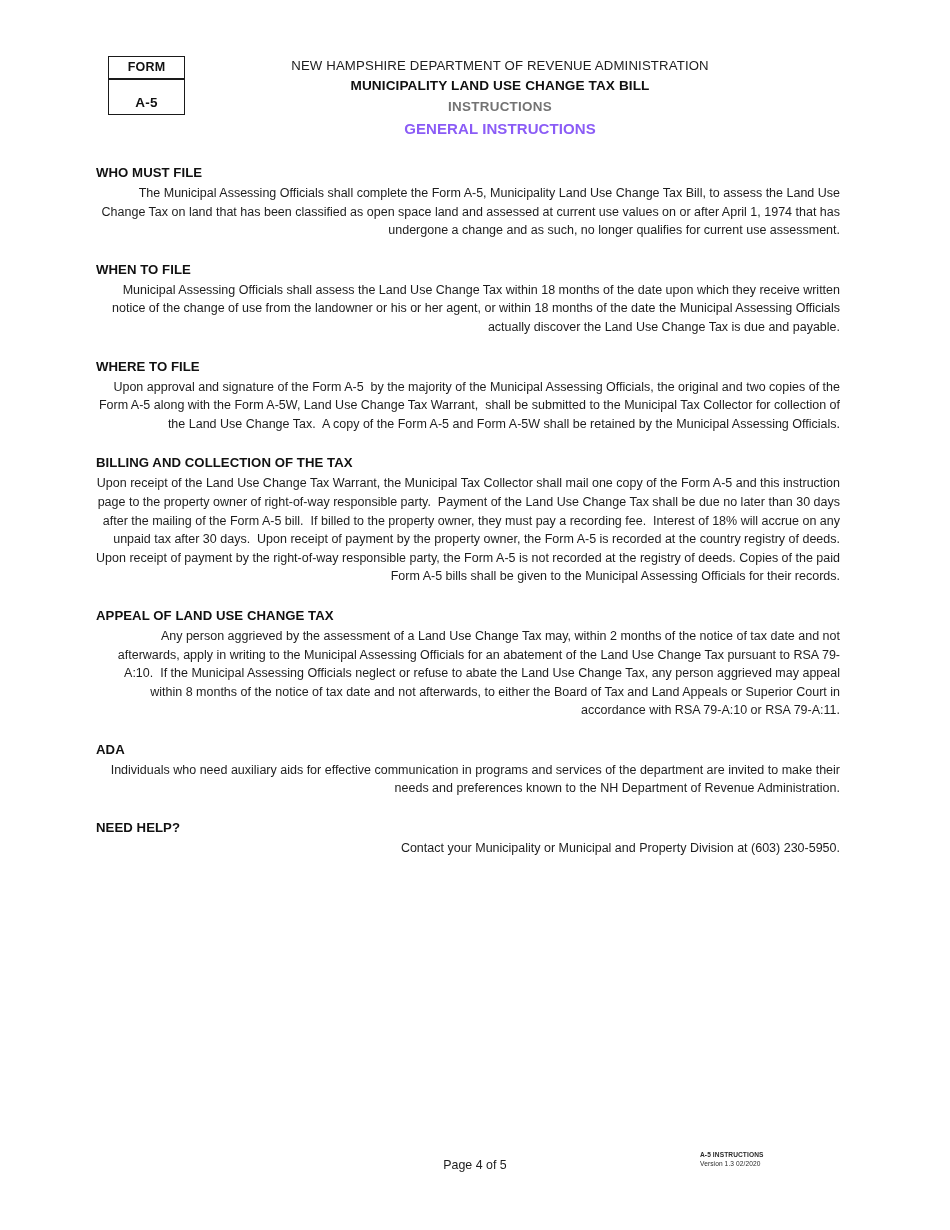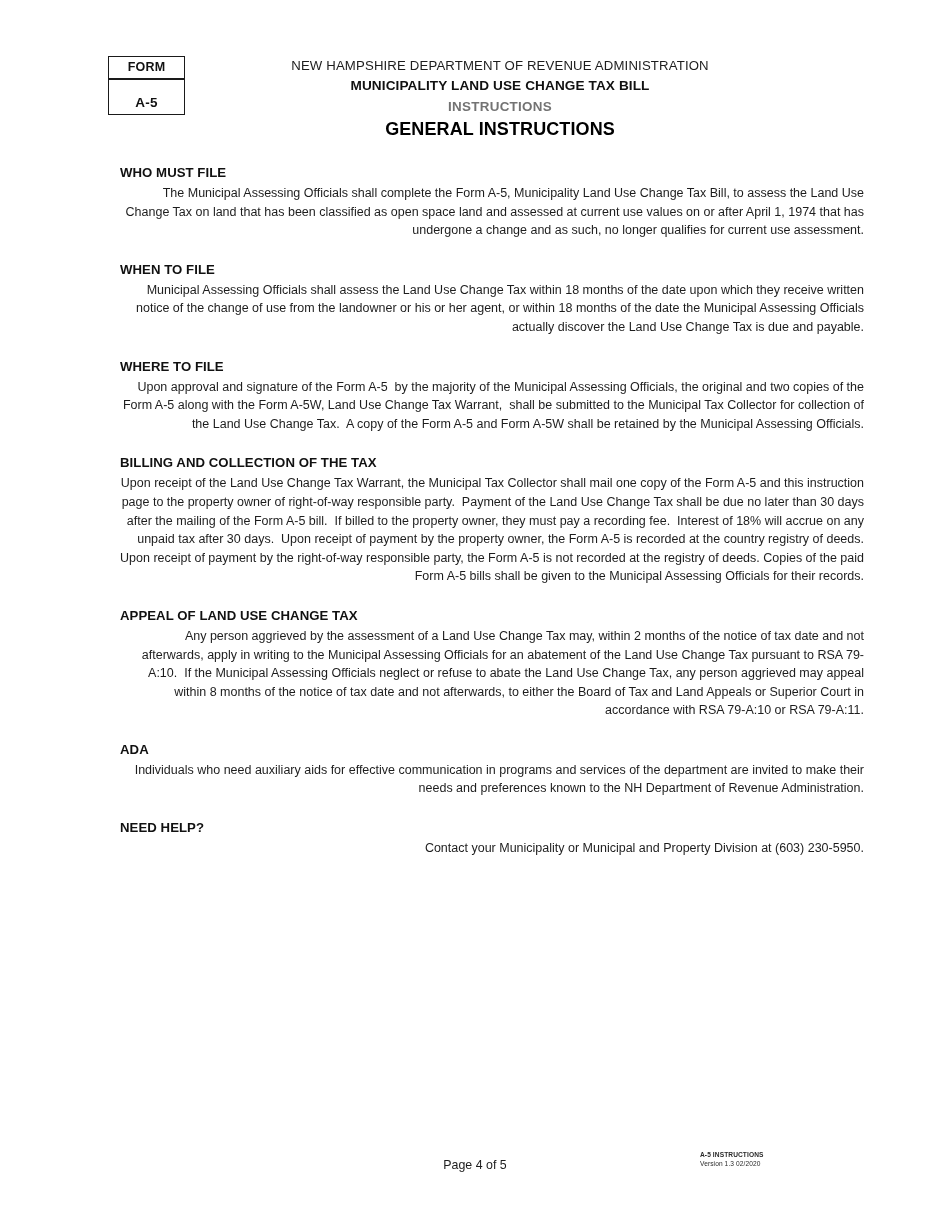--- a/index.html
+++ b/index.html
@@ -85,31 +85,31 @@
     color: #111111;
   }
   .title-instructions {
     font-size: 13.4px;
     line-height: 22px;
     font-weight: bold;
     letter-spacing: 0.3px;
     color: #737373;
   }
   .title-general {
-    font-size: 18px;
+    font-size: 15px;
     line-height: 22px;
     font-weight: bold;
     letter-spacing: 0.1px;
-    color: #000000;
+    color: #8b5cf6;
   }
 
   
   .content {
     position: absolute;
-    left: 120px;
+    left: 96px;
     top: 163px;
     width: 744px;
   }
 
   .section {
     margin-bottom: 20px;
   }
   .section:last-child {
     margin-bottom: 0;
   }

